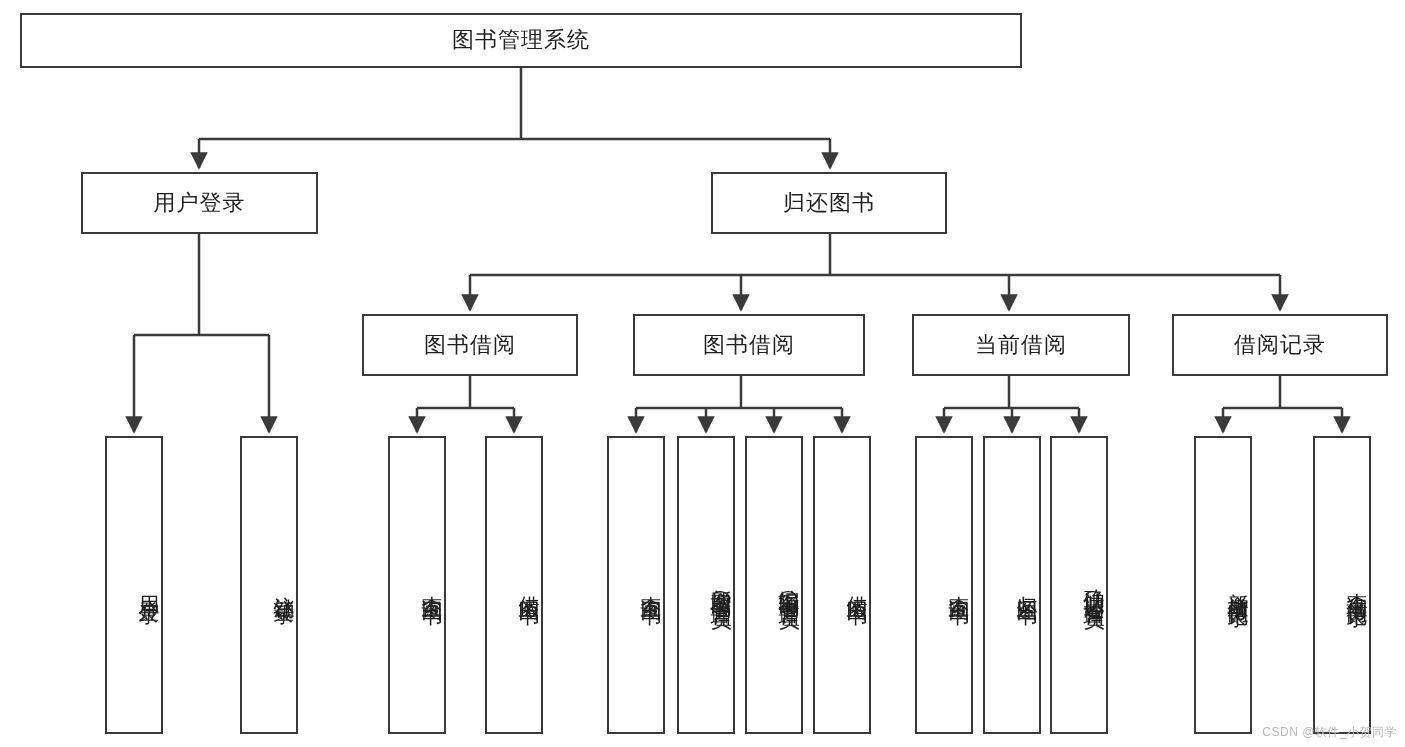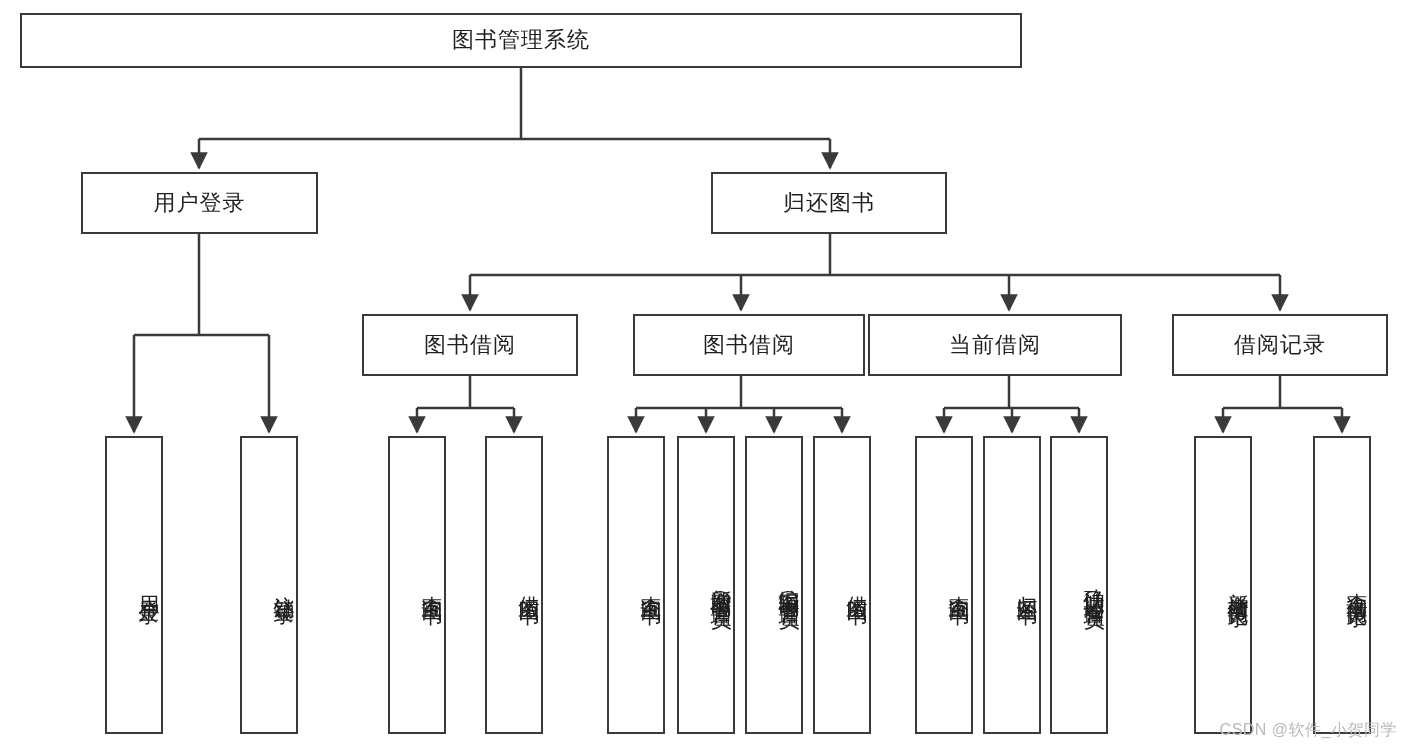--- a/index.html
+++ b/index.html
@@ -59,21 +59,21 @@
   .node.v .lbl {
     writing-mode: vertical-rl;
     text-orientation: upright;
     white-space: normal;
     max-height: 100%;
   }
   #watermark {
     position: absolute;
     right: 8px;
     bottom: 6px;
-    font-size: 16px;
+    font-size: 12px;
     color: #b9b9b9;
     letter-spacing: 0.5px;
     z-index: 5;
     white-space: nowrap;
   }
 </style>
 </head>
 <body>
 
 <div id="canvas">
@@ -138,21 +138,21 @@
   <div class="node h" style="left: 711px; top: 172px; width: 236px; height: 62px; border-color: rgb(58, 58, 58);">
     <span class="lbl">归还图书</span>
   </div>
 
   <div class="node h" style="left: 362px; top: 314px; width: 216px; height: 62px; border-color: rgb(58, 58, 58);">
     <span class="lbl">图书借阅</span>
   </div>
   <div class="node h" style="left: 633px; top: 314px; width: 232px; height: 62px; border-color: rgb(58, 58, 58);">
     <span class="lbl">图书借阅</span>
   </div>
-  <div class="node h" style="left: 868px; top: 314px; width: 254px; height: 62px; border-color: rgb(58, 58, 58); justify-content: center;">
+  <div class="node h" style="left: 912px; top: 314px; width: 218px; height: 62px; border-color: rgb(58, 58, 58); justify-content: center;">
     <span class="lbl">当前借阅</span>
   </div>
   <div class="node h" style="left: 1172px; top: 314px; width: 216px; height: 62px; border-color: rgb(58, 58, 58);">
     <span class="lbl">借阅记录</span>
   </div>
 
   <div class="node v" style="left: 105px; top: 436px; width: 58px; height: 298px; border-color: rgb(58, 58, 58);">
     <span class="lbl">用户登录</span>
   </div>
   <div class="node v" style="left: 240px; top: 436px; width: 58px; height: 298px; border-color: rgb(58, 58, 58);">

